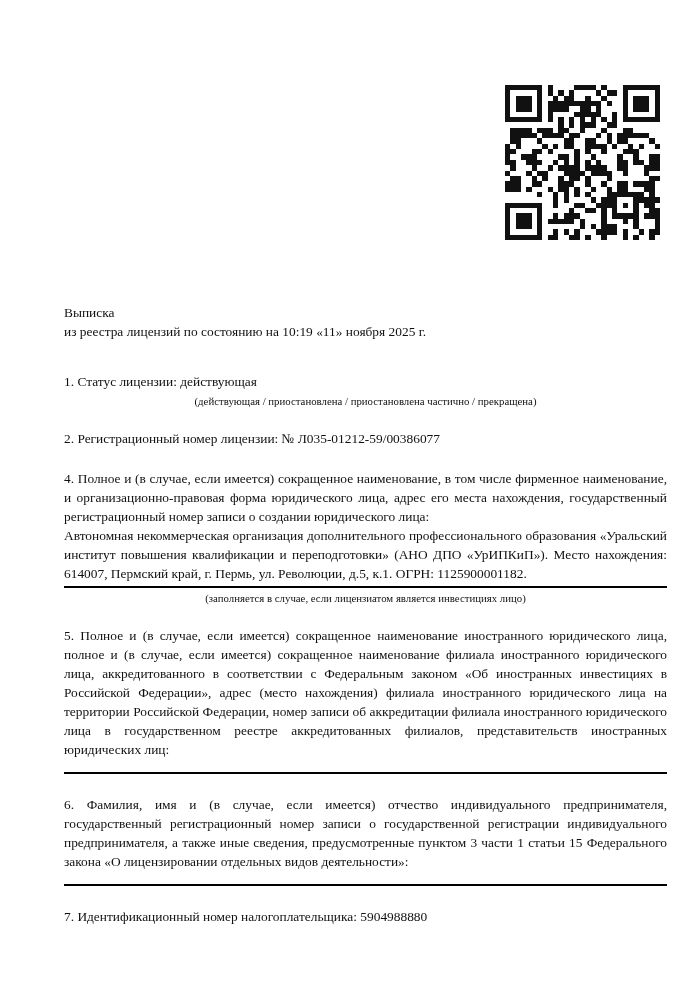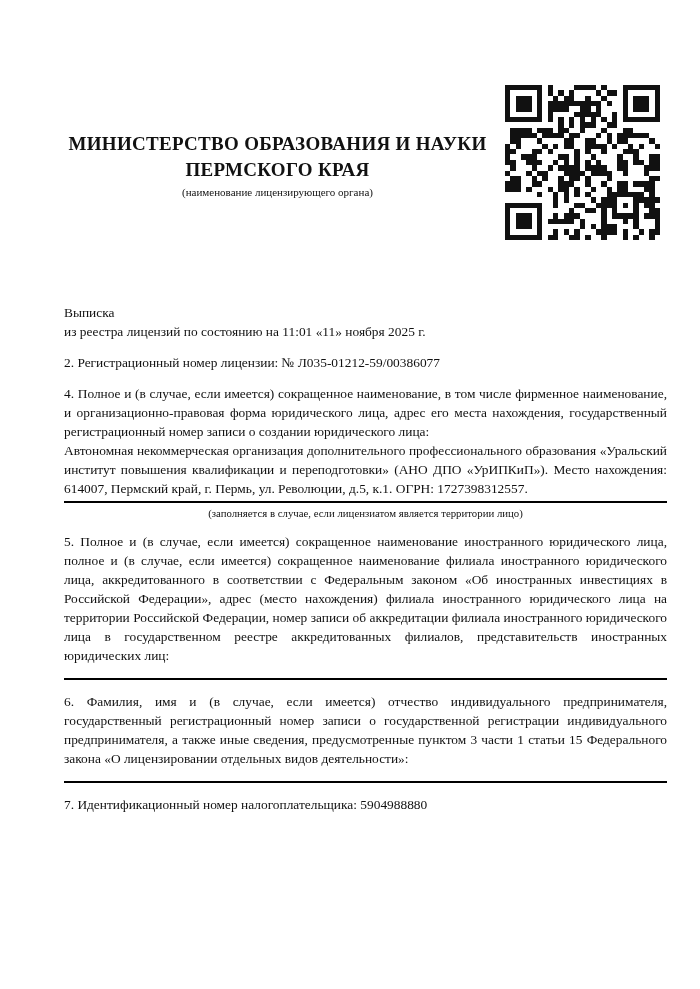--- a/index.html
+++ b/index.html
@@ -47,21 +47,21 @@
   
   .main {
     position: absolute;
     left: 64px;
     top: 303px;
     width: 603px;
     font-size: 13.4px;
     line-height: 19px;
   }
   .doc-title, .doc-subtitle { text-align: left; }
-  .section { margin-top: 12px; }
+  .section { margin-top: 21px; }
   .section.first { margin-top: 31px; }
   .para { text-align: justify; margin: 0; }
   .single { margin: 0; }
   .fill-rule {
     border: none;
     border-top: 2px solid #000000;
     margin: 0;
   }
   .rule-tight   { margin-top: 3px; }
   .rule-gapped  { margin-top: 13px; }
@@ -76,42 +76,41 @@
 <body>
 
 <div class="page">
 
   <div class="qr">
     <svg id="qr-svg" xmlns="http://www.w3.org/2000/svg" aria-hidden="true" viewBox="0 0 29 29">
         <path d="M0 0h1v1h-1zM1 0h1v1h-1zM2 0h1v1h-1zM3 0h1v1h-1zM4 0h1v1h-1zM5 0h1v1h-1zM6 0h1v1h-1zM8 0h1v1h-1zM13 0h1v1h-1zM14 0h1v1h-1zM15 0h1v1h-1zM16 0h1v1h-1zM18 0h1v1h-1zM22 0h1v1h-1zM23 0h1v1h-1zM24 0h1v1h-1zM25 0h1v1h-1zM26 0h1v1h-1zM27 0h1v1h-1zM28 0h1v1h-1zM0 1h1v1h-1zM6 1h1v1h-1zM8 1h1v1h-1zM10 1h1v1h-1zM12 1h1v1h-1zM17 1h1v1h-1zM19 1h1v1h-1zM20 1h1v1h-1zM22 1h1v1h-1zM28 1h1v1h-1zM0 2h1v1h-1zM2 2h1v1h-1zM3 2h1v1h-1zM4 2h1v1h-1zM6 2h1v1h-1zM9 2h1v1h-1zM11 2h1v1h-1zM12 2h1v1h-1zM15 2h1v1h-1zM18 2h1v1h-1zM22 2h1v1h-1zM24 2h1v1h-1zM25 2h1v1h-1zM26 2h1v1h-1zM28 2h1v1h-1zM0 3h1v1h-1zM2 3h1v1h-1zM3 3h1v1h-1zM4 3h1v1h-1zM6 3h1v1h-1zM8 3h1v1h-1zM9 3h1v1h-1zM10 3h1v1h-1zM11 3h1v1h-1zM12 3h1v1h-1zM13 3h1v1h-1zM14 3h1v1h-1zM15 3h1v1h-1zM16 3h1v1h-1zM17 3h1v1h-1zM19 3h1v1h-1zM22 3h1v1h-1zM24 3h1v1h-1zM25 3h1v1h-1zM26 3h1v1h-1zM28 3h1v1h-1zM0 4h1v1h-1zM2 4h1v1h-1zM3 4h1v1h-1zM4 4h1v1h-1zM6 4h1v1h-1zM8 4h1v1h-1zM9 4h1v1h-1zM10 4h1v1h-1zM11 4h1v1h-1zM14 4h1v1h-1zM15 4h1v1h-1zM17 4h1v1h-1zM22 4h1v1h-1zM24 4h1v1h-1zM25 4h1v1h-1zM26 4h1v1h-1zM28 4h1v1h-1zM0 5h1v1h-1zM6 5h1v1h-1zM8 5h1v1h-1zM13 5h1v1h-1zM14 5h1v1h-1zM15 5h1v1h-1zM16 5h1v1h-1zM17 5h1v1h-1zM20 5h1v1h-1zM22 5h1v1h-1zM28 5h1v1h-1zM0 6h1v1h-1zM1 6h1v1h-1zM2 6h1v1h-1zM3 6h1v1h-1zM4 6h1v1h-1zM5 6h1v1h-1zM6 6h1v1h-1zM8 6h1v1h-1zM10 6h1v1h-1zM12 6h1v1h-1zM14 6h1v1h-1zM16 6h1v1h-1zM18 6h1v1h-1zM20 6h1v1h-1zM22 6h1v1h-1zM23 6h1v1h-1zM24 6h1v1h-1zM25 6h1v1h-1zM26 6h1v1h-1zM27 6h1v1h-1zM28 6h1v1h-1zM10 7h1v1h-1zM12 7h1v1h-1zM14 7h1v1h-1zM15 7h1v1h-1zM16 7h1v1h-1zM19 7h1v1h-1zM20 7h1v1h-1zM1 8h1v1h-1zM2 8h1v1h-1zM3 8h1v1h-1zM4 8h1v1h-1zM6 8h1v1h-1zM7 8h1v1h-1zM8 8h1v1h-1zM10 8h1v1h-1zM11 8h1v1h-1zM14 8h1v1h-1zM18 8h1v1h-1zM22 8h1v1h-1zM23 8h1v1h-1zM1 9h1v1h-1zM2 9h1v1h-1zM3 9h1v1h-1zM4 9h1v1h-1zM5 9h1v1h-1zM7 9h1v1h-1zM8 9h1v1h-1zM9 9h1v1h-1zM10 9h1v1h-1zM12 9h1v1h-1zM13 9h1v1h-1zM17 9h1v1h-1zM19 9h1v1h-1zM21 9h1v1h-1zM22 9h1v1h-1zM23 9h1v1h-1zM24 9h1v1h-1zM25 9h1v1h-1zM26 9h1v1h-1zM1 10h1v1h-1zM2 10h1v1h-1zM6 10h1v1h-1zM11 10h1v1h-1zM12 10h1v1h-1zM15 10h1v1h-1zM16 10h1v1h-1zM19 10h1v1h-1zM21 10h1v1h-1zM22 10h1v1h-1zM27 10h1v1h-1zM0 11h1v1h-1zM2 11h1v1h-1zM7 11h1v1h-1zM9 11h1v1h-1zM11 11h1v1h-1zM12 11h1v1h-1zM15 11h1v1h-1zM16 11h1v1h-1zM17 11h1v1h-1zM18 11h1v1h-1zM20 11h1v1h-1zM23 11h1v1h-1zM25 11h1v1h-1zM28 11h1v1h-1zM0 12h1v1h-1zM1 12h1v1h-1zM5 12h1v1h-1zM6 12h1v1h-1zM8 12h1v1h-1zM13 12h1v1h-1zM15 12h1v1h-1zM18 12h1v1h-1zM22 12h1v1h-1zM23 12h1v1h-1zM24 12h1v1h-1zM0 13h1v1h-1zM3 13h1v1h-1zM4 13h1v1h-1zM5 13h1v1h-1zM10 13h1v1h-1zM11 13h1v1h-1zM13 13h1v1h-1zM16 13h1v1h-1zM21 13h1v1h-1zM24 13h1v1h-1zM27 13h1v1h-1zM28 13h1v1h-1zM0 14h1v1h-1zM1 14h1v1h-1zM4 14h1v1h-1zM5 14h1v1h-1zM6 14h1v1h-1zM9 14h1v1h-1zM11 14h1v1h-1zM13 14h1v1h-1zM15 14h1v1h-1zM17 14h1v1h-1zM21 14h1v1h-1zM22 14h1v1h-1zM24 14h1v1h-1zM25 14h1v1h-1zM27 14h1v1h-1zM28 14h1v1h-1zM1 15h1v1h-1zM5 15h1v1h-1zM8 15h1v1h-1zM10 15h1v1h-1zM11 15h1v1h-1zM12 15h1v1h-1zM13 15h1v1h-1zM15 15h1v1h-1zM16 15h1v1h-1zM17 15h1v1h-1zM18 15h1v1h-1zM21 15h1v1h-1zM22 15h1v1h-1zM26 15h1v1h-1zM27 15h1v1h-1zM28 15h1v1h-1zM0 16h1v1h-1zM4 16h1v1h-1zM6 16h1v1h-1zM7 16h1v1h-1zM11 16h1v1h-1zM12 16h1v1h-1zM13 16h1v1h-1zM14 16h1v1h-1zM16 16h1v1h-1zM17 16h1v1h-1zM18 16h1v1h-1zM19 16h1v1h-1zM22 16h1v1h-1zM26 16h1v1h-1zM1 17h1v1h-1zM2 17h1v1h-1zM5 17h1v1h-1zM7 17h1v1h-1zM10 17h1v1h-1zM12 17h1v1h-1zM13 17h1v1h-1zM15 17h1v1h-1zM19 17h1v1h-1zM27 17h1v1h-1zM28 17h1v1h-1zM0 18h1v1h-1zM1 18h1v1h-1zM2 18h1v1h-1zM5 18h1v1h-1zM6 18h1v1h-1zM10 18h1v1h-1zM11 18h1v1h-1zM12 18h1v1h-1zM15 18h1v1h-1zM18 18h1v1h-1zM21 18h1v1h-1zM22 18h1v1h-1zM24 18h1v1h-1zM25 18h1v1h-1zM26 18h1v1h-1zM27 18h1v1h-1zM0 19h1v1h-1zM1 19h1v1h-1zM2 19h1v1h-1zM4 19h1v1h-1zM8 19h1v1h-1zM10 19h1v1h-1zM11 19h1v1h-1zM13 19h1v1h-1zM16 19h1v1h-1zM19 19h1v1h-1zM21 19h1v1h-1zM22 19h1v1h-1zM26 19h1v1h-1zM27 19h1v1h-1zM6 20h1v1h-1zM9 20h1v1h-1zM11 20h1v1h-1zM13 20h1v1h-1zM15 20h1v1h-1zM19 20h1v1h-1zM20 20h1v1h-1zM21 20h1v1h-1zM22 20h1v1h-1zM23 20h1v1h-1zM24 20h1v1h-1zM25 20h1v1h-1zM27 20h1v1h-1zM9 21h1v1h-1zM11 21h1v1h-1zM16 21h1v1h-1zM18 21h1v1h-1zM19 21h1v1h-1zM20 21h1v1h-1zM24 21h1v1h-1zM25 21h1v1h-1zM26 21h1v1h-1zM27 21h1v1h-1zM28 21h1v1h-1zM0 22h1v1h-1zM1 22h1v1h-1zM2 22h1v1h-1zM3 22h1v1h-1zM4 22h1v1h-1zM5 22h1v1h-1zM6 22h1v1h-1zM9 22h1v1h-1zM13 22h1v1h-1zM14 22h1v1h-1zM17 22h1v1h-1zM18 22h1v1h-1zM19 22h1v1h-1zM20 22h1v1h-1zM22 22h1v1h-1zM24 22h1v1h-1zM26 22h1v1h-1zM27 22h1v1h-1zM0 23h1v1h-1zM6 23h1v1h-1zM12 23h1v1h-1zM15 23h1v1h-1zM16 23h1v1h-1zM18 23h1v1h-1zM20 23h1v1h-1zM24 23h1v1h-1zM27 23h1v1h-1zM28 23h1v1h-1zM0 24h1v1h-1zM2 24h1v1h-1zM3 24h1v1h-1zM4 24h1v1h-1zM6 24h1v1h-1zM9 24h1v1h-1zM11 24h1v1h-1zM12 24h1v1h-1zM13 24h1v1h-1zM18 24h1v1h-1zM20 24h1v1h-1zM21 24h1v1h-1zM22 24h1v1h-1zM23 24h1v1h-1zM24 24h1v1h-1zM26 24h1v1h-1zM27 24h1v1h-1zM28 24h1v1h-1zM0 25h1v1h-1zM2 25h1v1h-1zM3 25h1v1h-1zM4 25h1v1h-1zM6 25h1v1h-1zM8 25h1v1h-1zM9 25h1v1h-1zM10 25h1v1h-1zM11 25h1v1h-1zM12 25h1v1h-1zM14 25h1v1h-1zM18 25h1v1h-1zM22 25h1v1h-1zM24 25h1v1h-1zM28 25h1v1h-1zM0 26h1v1h-1zM2 26h1v1h-1zM3 26h1v1h-1zM4 26h1v1h-1zM6 26h1v1h-1zM14 26h1v1h-1zM16 26h1v1h-1zM18 26h1v1h-1zM19 26h1v1h-1zM20 26h1v1h-1zM24 26h1v1h-1zM28 26h1v1h-1zM0 27h1v1h-1zM6 27h1v1h-1zM9 27h1v1h-1zM11 27h1v1h-1zM13 27h1v1h-1zM17 27h1v1h-1zM18 27h1v1h-1zM19 27h1v1h-1zM20 27h1v1h-1zM22 27h1v1h-1zM25 27h1v1h-1zM27 27h1v1h-1zM28 27h1v1h-1zM0 28h1v1h-1zM1 28h1v1h-1zM2 28h1v1h-1zM3 28h1v1h-1zM4 28h1v1h-1zM5 28h1v1h-1zM6 28h1v1h-1zM8 28h1v1h-1zM9 28h1v1h-1zM12 28h1v1h-1zM13 28h1v1h-1zM15 28h1v1h-1zM18 28h1v1h-1zM22 28h1v1h-1zM24 28h1v1h-1zM27 28h1v1h-1z" fill="#111111"></path>
       </svg>
   </div>
 
-  <div class="ministry">
-    <div class="ministry-line">МИНИСТЕРСТВО ОБРАЗОВАНИЯ И НАУКИ</div>
-    <div class="ministry-line">ПЕРМСКОГО КРАЯ</div>
-    <div class="ministry-caption">(наименование лицензирующего органа)</div>
-  </div>
 
   <div class="main">
 
     <div class="doc-title">Выписка</div>
-    <div class="doc-subtitle">из реестра лицензий по состоянию на 11:01 «11» ноября 2025 г.</div>
+    <div class="doc-subtitle">из реестра лицензий по состоянию на 10:19 «11» ноября 2025 г.</div>
 
+    <div class="section first">
+      <p class="single">1. Статус лицензии: действующая</p>
+      <div class="caption">(действующая / приостановлена / приостановлена частично / прекращена)</div>
+    </div>
 
     <div class="section">
       <p class="single">2. Регистрационный номер лицензии: № Л035-01212-59/00386077</p>
     </div>
 
 
     <div class="section">
       <p class="para">4. Полное и (в случае, если имеется) сокращенное наименование, в том числе фирменное наименование, и организационно-правовая форма юридического лица, адрес его места нахождения, государственный регистрационный номер записи о создании юридического лица:</p>
-      <p class="para">Автономная некоммерческая организация дополнительного профессионального образования «Уральский институт повышения квалификации и переподготовки» (АНО ДПО «УрИПКиП»). Место нахождения: 614007, Пермский край, г. Пермь, ул. Революции, д.5, к.1. ОГРН: 1727398312557.</p>
+      <p class="para">Автономная некоммерческая организация дополнительного профессионального образования «Уральский институт повышения квалификации и переподготовки» (АНО ДПО «УрИПКиП»). Место нахождения: 614007, Пермский край, г. Пермь, ул. Революции, д.5, к.1. ОГРН: 1125900001182.</p>
       <hr class="fill-rule rule-tight">
-      <div class="caption">(заполняется в случае, если лицензиатом является территории лицо)</div>
+      <div class="caption">(заполняется в случае, если лицензиатом является инвестициях лицо)</div>
     </div>
 
     <div class="section">
       <p class="para">5. Полное и (в случае, если имеется) сокращенное наименование иностранного юридического лица, полное и (в случае, если имеется) сокращенное наименование филиала иностранного юридического лица, аккредитованного в соответствии с Федеральным законом «Об иностранных инвестициях в Российской Федерации», адрес (место нахождения) филиала иностранного юридического лица на территории Российской Федерации, номер записи об аккредитации филиала иностранного юридического лица в государственном реестре аккредитованных филиалов, представительств иностранных юридических лиц:</p>
       <hr class="fill-rule rule-gapped">
     </div>
 
     <div class="section">
       <p class="para">6. Фамилия, имя и (в случае, если имеется) отчество индивидуального предпринимателя, государственный регистрационный номер записи о государственной регистрации индивидуального предпринимателя, а также иные сведения, предусмотренные пунктом 3 части 1 статьи 15 Федерального закона «О лицензировании отдельных видов деятельности»:</p>
       <hr class="fill-rule rule-gapped">

